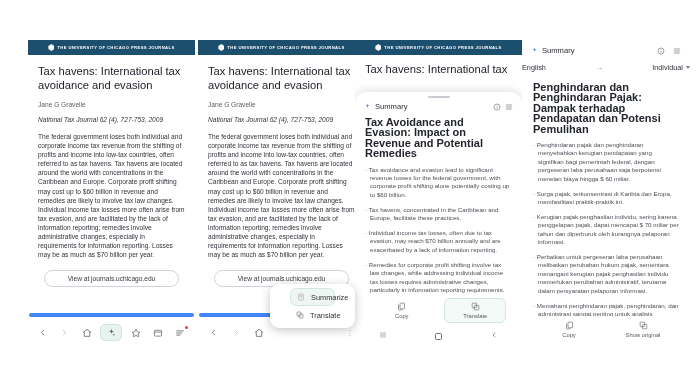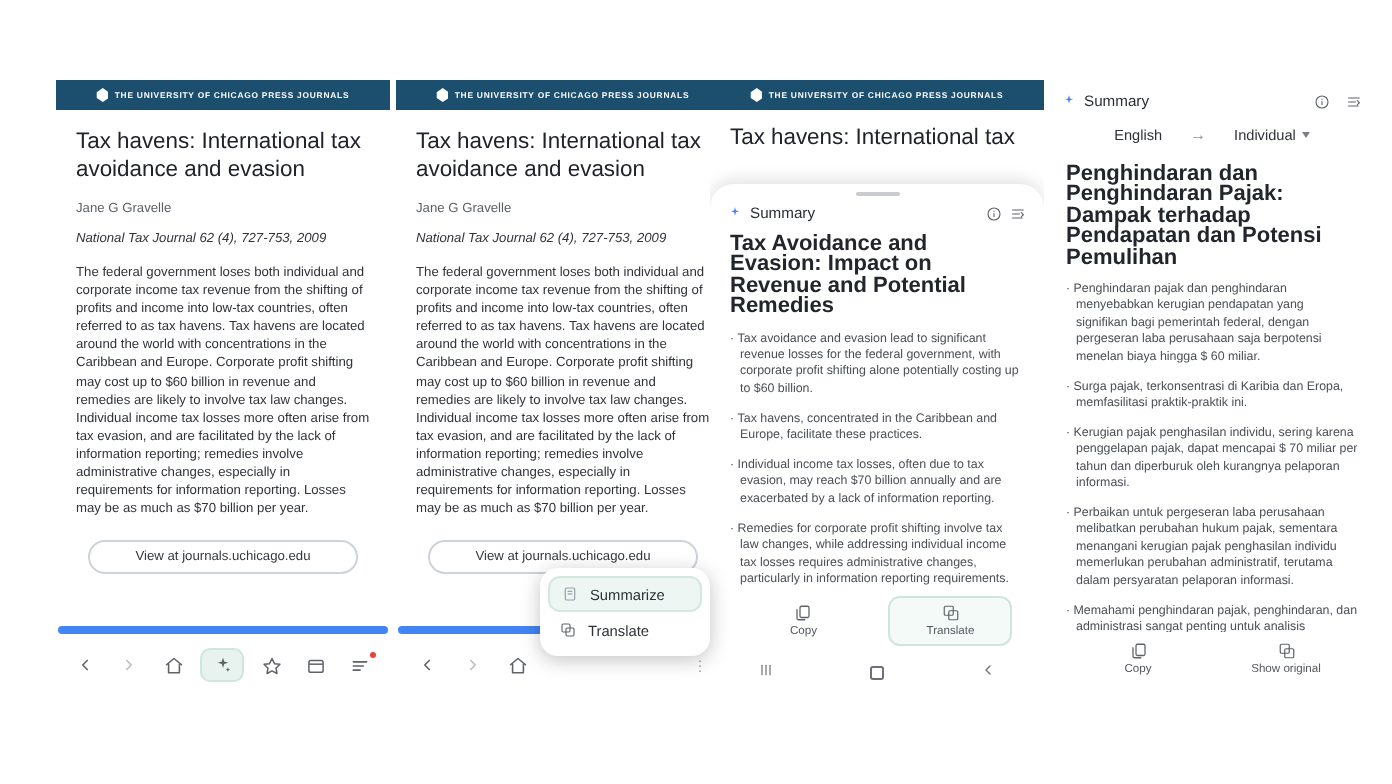--- a/index.html
+++ b/index.html
@@ -124,21 +124,21 @@
 
   
   .ctxmenu {
     position: absolute;
     left: 72px;
     bottom: 17px;
     width: 85px;
     background: #ffffff;
     border-radius: 9px;
     box-shadow: 0 2px 10px rgba(0,0,0,.24);
-    padding: 4px 4px;
+    padding: 4px 20px;
     z-index: 8;
   }
   .ctxitem {
     display:flex; align-items:center; gap:6px;
     height: 18px;
     padding: 0 6px;
     border-radius: 6px;
     font-size: 7.4px;
     color: #2e3238;
   }
@@ -226,21 +226,21 @@
   }
   .sysnav .sq { width:7px; height:7px; border:1.1px solid #6b7077; border-radius:1.5px; }
 
   
   .p4head {
     display:flex; align-items:center;
     padding: 6px 9px 2px 9px;
     gap: 4px;
   }
   .langrow {
-    display:flex; align-items:center; justify-content:center;
+    display:flex; align-items:center; justify-content:space-between;
     gap: 14px;
     padding: 6px 0 10px 0;
     font-size: 7.3px;
     color: #2e3238;
   }
   .langrow .arrow { color:#8a8f96; font-size: 8px; }
   .langpick { display:flex; align-items:center; gap:3px; }
   .caret {
     width:0;height:0;
     border-left:2.6px solid transparent;

